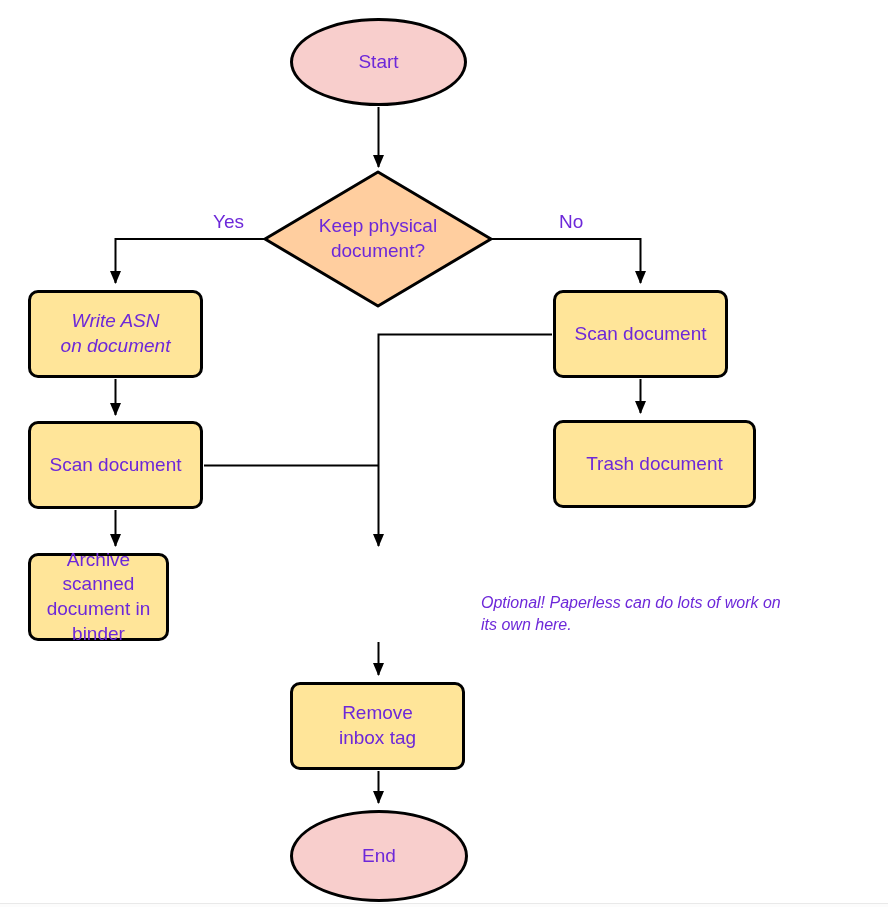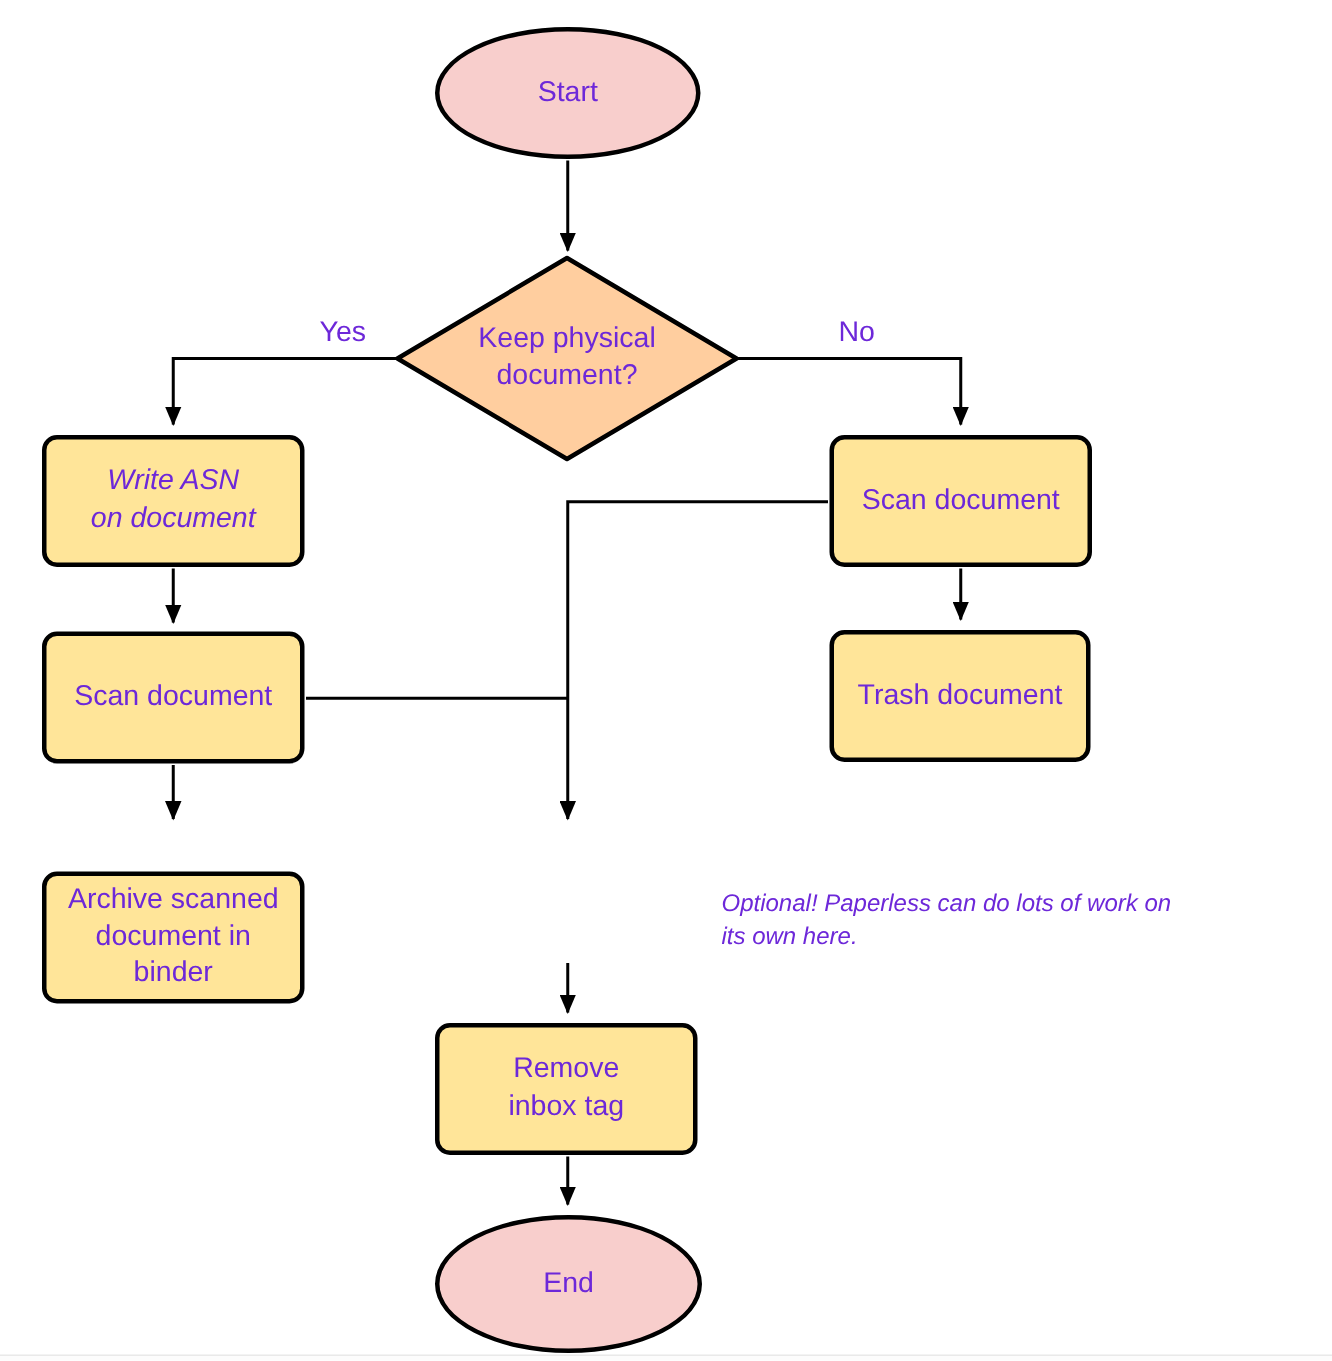--- a/index.html
+++ b/index.html
@@ -124,27 +124,27 @@
   </div>
 
   <div class="edge-label" style="left:211px; top:211px;">Yes</div>
   <div class="edge-label" style="left:509px; top:211px;margin-left:48px;">No</div>
 
   <div class="node process" style="left: 28px; top: 290px; width: 175px; height: 88px; background-color: rgb(255, 229, 153); font-style: italic;">Write ASN
 on document</div>
 
   <div class="node process" style="left: 28px; top: 421px; width: 175px; height: 88px; background-color: rgb(255, 229, 153);">Scan document</div>
 
-  <div class="node process" style="left: 28px; top: 581px; width: 175px; height: 88px; background-color: rgb(255, 229, 153);">Archive scanned
+  <div class="node process" style="left: 28px; top: 553px; width: 141px; height: 88px; background-color: rgb(255, 229, 153);">Archive scanned
 document in
 binder</div>
 
   <div class="node process" style="left: 553px; top: 290px; width: 175px; height: 88px; background-color: rgb(255, 229, 153);">Scan document</div>
 
-  <div class="node process" style="left: 553px; top: 420px; width: 174px; height: 88px; background-color: rgb(255, 229, 153);">Trash document</div>
+  <div class="node process" style="left: 553px; top: 420px; width: 203px; height: 88px; background-color: rgb(255, 229, 153);">Trash document</div>
 
 
   <div class="annotation" style="left:481px; top:592px; width:406px;">Optional! Paperless can do lots of work on
 its own here.</div>
 
   <div class="node process" style="left: 290px; top: 682px; width: 175px; height: 88px; background-color: rgb(255, 229, 153);">Remove
 inbox tag</div>
 
   <div class="node terminal" style="left: 290px; top: 810px; width: 178px; height: 92px; background-color: rgb(248, 206, 204);">End</div>
 

